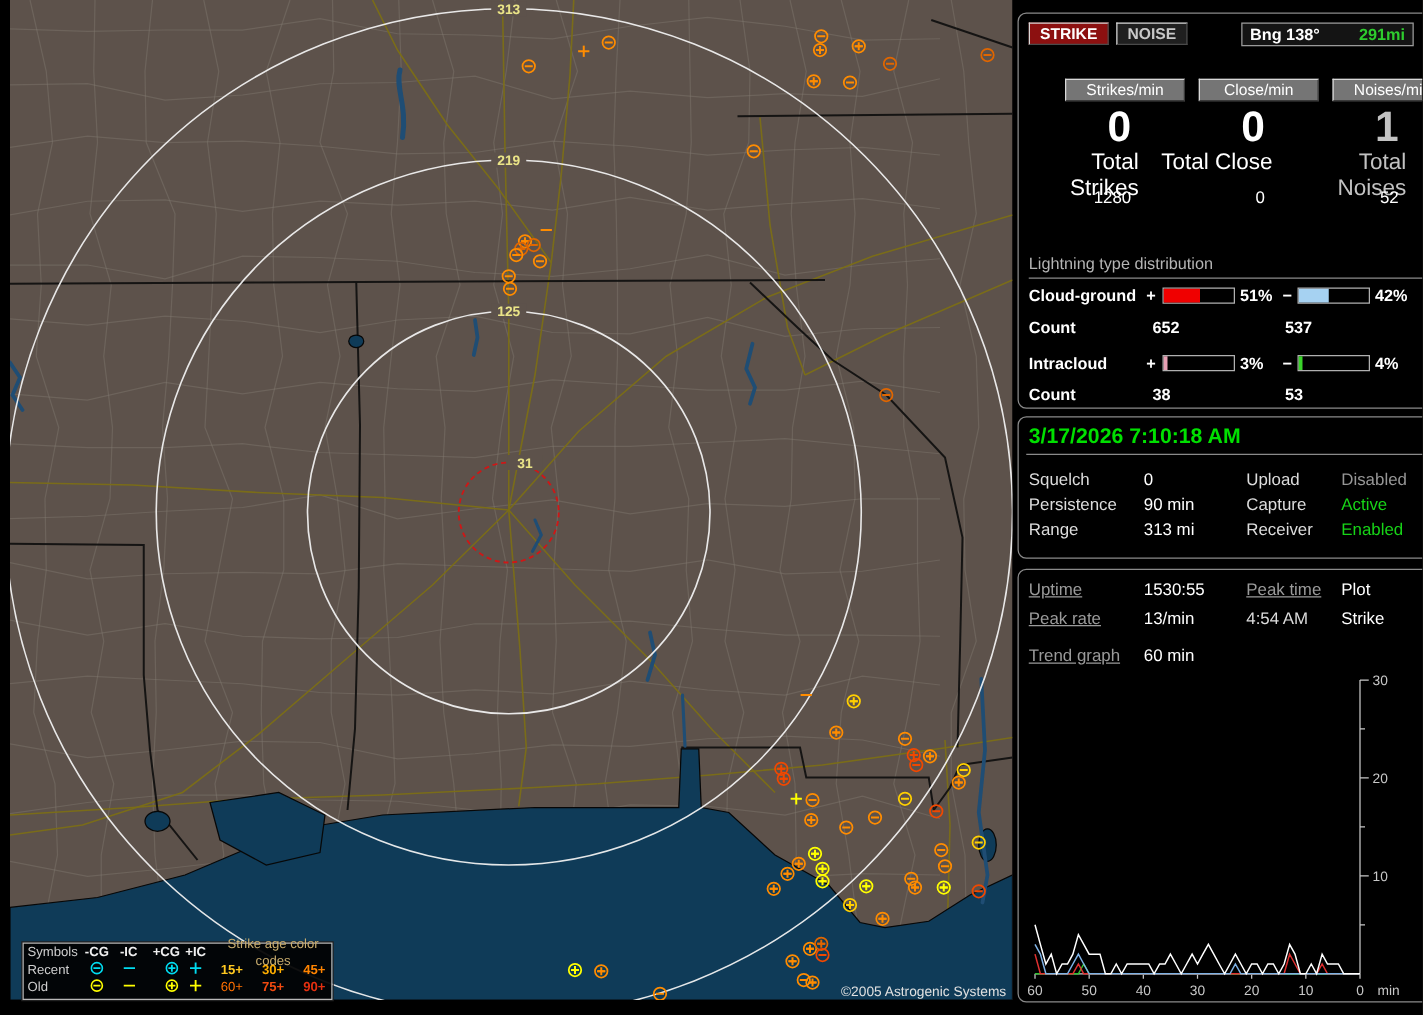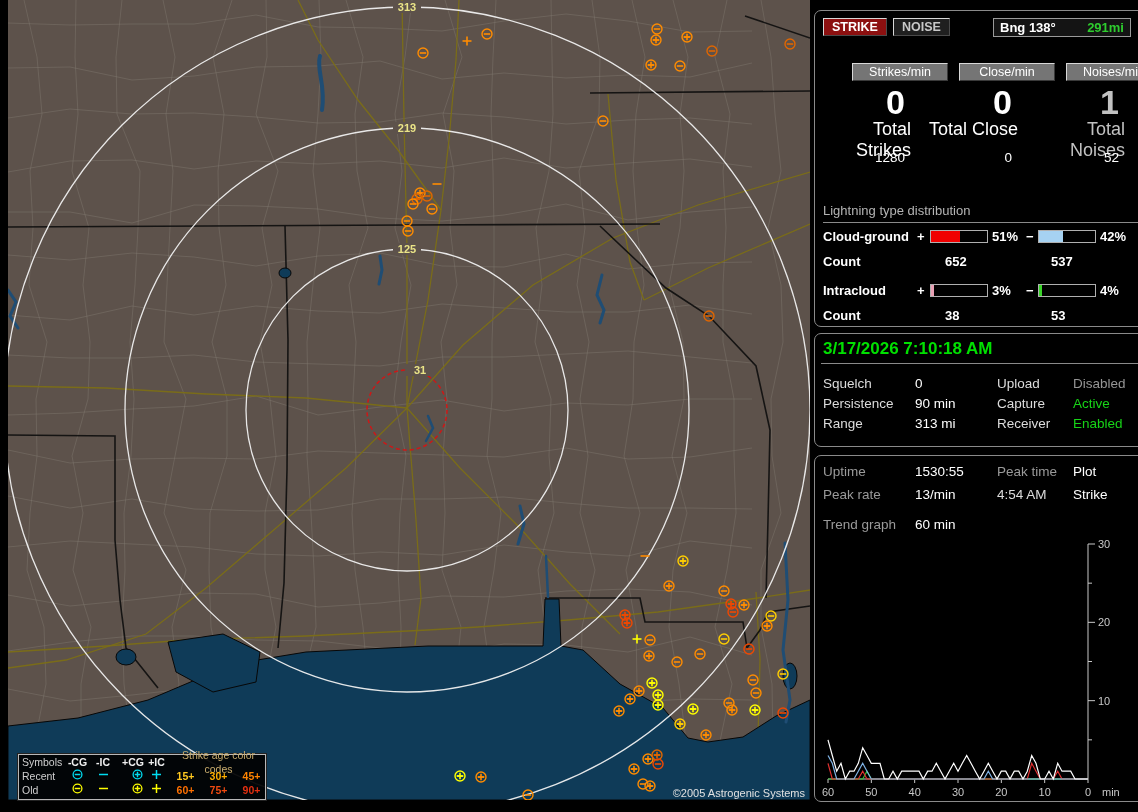--- a/index.html
+++ b/index.html
@@ -52,31 +52,31 @@
               border-bottom:1px solid #8a8a8a;padding-bottom:4px;}
   .dist-row{position:absolute;left:8px;right:2px;display:flex;align-items:center;font-size:13px;}
   .d-name{width:94px;font-weight:bold;}
   .d-sign{width:13px;font-weight:bold;}
   .d-bar{width:56px;height:11px;border:1px solid #b0b0b0;background:#000;display:inline-block;position:relative;}
   .d-bar i{position:absolute;left:0;top:0;bottom:0;display:block;}
   .d-pct{width:34px;font-weight:bold;text-align:left;padding-left:4px;}
   .d-gap{width:12px;font-weight:bold;}
   .cnt-row{position:absolute;left:8px;display:flex;font-size:13px;font-weight:bold;}
   .c-lbl{width:99px;}
-  .c-v1{width:106px;margin-left:23px;}
+  .c-v1{width:106px;}
   
   #datetime{position:absolute;left:8px;top:5px;color:#00e000;font-size:17px;font-weight:bold;}
   .dt-line{position:absolute;left:6px;right:6px;top:29px;border-bottom:1px solid #8a8a8a;}
   .s-row{position:absolute;left:0;right:0;font-size:13.5px;}
   .s-k1{position:absolute;left:8px;color:#dcdcdc;}
   .s-v1{position:absolute;left:100px;color:#fff;}
   .s-k2{position:absolute;left:182px;color:#dcdcdc;}
   .s-v2{position:absolute;left:258px;}
   
-  .g-lbl{color:#9a9a9a;}
+  .g-lbl{color:#9a9a9a;text-decoration:underline;}
   #trend{position:absolute;left:2px;top:84px;}
 </style>
 </head>
 <body>
 
 <div id="app">
 
   <div id="map-wrap">
     <svg id="mapsvg" viewBox="0 0 802 800" width="802" height="800">
       <rect class="land" x="0" y="0" width="802" height="800"></rect>
@@ -527,21 +527,21 @@
             </svg></span>
           <span class="lg-c lg-c4"><svg width="13" height="13">
               <circle cx="6.5" cy="6.5" r="4.4" stroke="#ffff00" stroke-width="1.3" fill="none"></circle>
               <line x1="3.7" y1="6.5" x2="9.3" y2="6.5" stroke="#ffff00" stroke-width="1.5" fill="none"></line>
               <line x1="6.5" y1="3.7" x2="6.5" y2="9.3" stroke="#ffff00" stroke-width="1.5" fill="none"></line>
             </svg></span>
           <span class="lg-c lg-c5"><svg width="13" height="13">
               <line x1="2" y1="6.5" x2="11" y2="6.5" stroke="#ffff00" stroke-width="1.5" fill="none"></line>
               <line x1="6.5" y1="2" x2="6.5" y2="11" stroke="#ffff00" stroke-width="1.5" fill="none"></line>
             </svg></span>
-          <span class="lg-c lg-age" style="color: rgb(255, 112, 0); font-weight: bold;">60+</span>
+          <span class="lg-c lg-age" style="color: rgb(255, 112, 0); font-weight: normal;">60+</span>
           <span class="lg-c lg-age" style="color: rgb(240, 74, 16); font-weight: bold;">75+</span>
           <span class="lg-c lg-age" style="color: rgb(228, 48, 16); font-weight: bold;">90+</span>
         </div>
     </div>
   </div>
 
   <div class="panel" id="panel1">
     <span class="btn abs" id="btn-strike">STRIKE</span>
     <span class="btn abs" id="btn-noise">NOISE</span>
     <span class="abs" id="bng-box">

